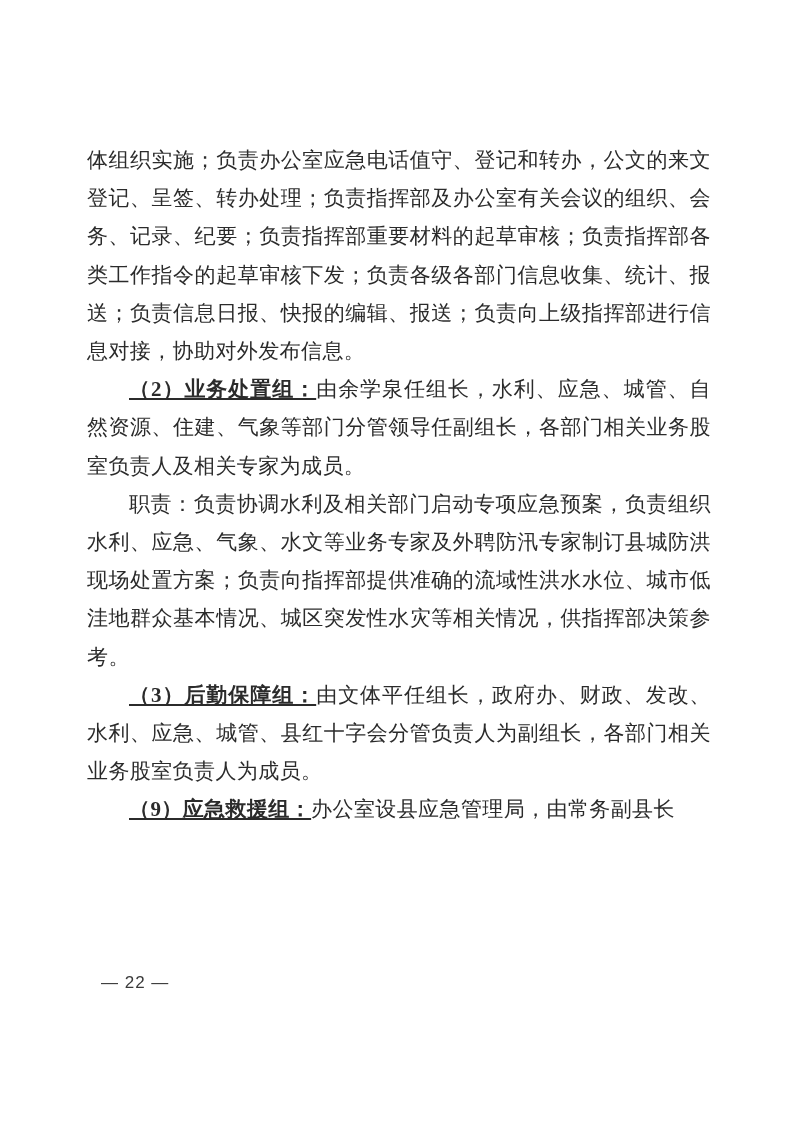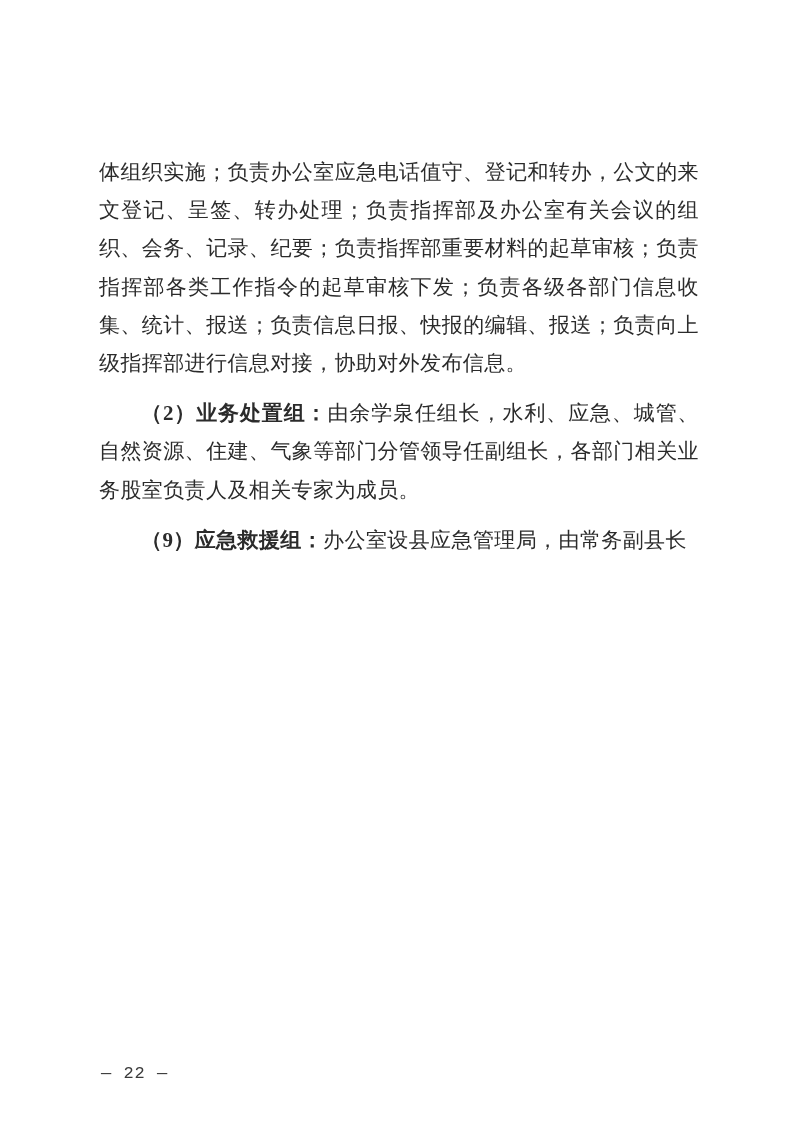--- a/index.html
+++ b/index.html
@@ -21,50 +21,53 @@
     top: 141px;
     width: 624px;
     font-size: 21px;
     line-height: 38.2px;
     color: #2b2b2b;
     text-align: justify;
     text-justify: inter-character;
     letter-spacing: 0.4px;
   }
   .para {
-    margin: 12px;
+    margin: 0;
     text-indent: 2em;
   }
   .para.no-indent {
     text-indent: 0;
   }
   .lead {
     font-weight: bold;
+    text-decoration: underline;
   }
   .page-number {
     position: absolute;
     left: 101px;
-    top: 1064px;
+    top: 973px;
     font-size: 17px;
     letter-spacing: 1px;
     color: #3a3a3a;
-    font-family: Liberation Mono, monospace;
+    font-family: Liberation Sans, sans-serif;
   }
 </style>
 </head>
 <body>
 
 <div class="page">
   <div class="text-block">
 
     <p class="para no-indent"><span>体组织实施；负责办公室应急电话值守、登记和转办，公文的来文登记、呈签、转办处理；负责指挥部及办公室有关会议的组织、会务、记录、纪要；负责指挥部重要材料的起草审核；负责指挥部各类工作指令的起草审核下发；负责各级各部门信息收集、统计、报送；负责信息日报、快报的编辑、报送；负责向上级指挥部进行信息对接，协助对外发布信息。</span></p>
 
     <p class="para"><span class="lead">（2）业务处置组：</span><span>由余学泉任组长，水利、应急、城管、自然资源、住建、气象等部门分管领导任副组长，各部门相关业务股室负责人及相关专家为成员。</span></p>
 
+    <p class="para"><span>职责：负责协调水利及相关部门启动专项应急预案，负责组织水利、应急、气象、水文等业务专家及外聘防汛专家制订县城防洪现场处置方案；负责向指挥部提供准确的流域性洪水水位、城市低洼地群众基本情况、城区突发性水灾等相关情况，供指挥部决策参考。</span></p>
 
+    <p class="para"><span class="lead">（3）后勤保障组：</span><span>由文体平任组长，政府办、财政、发改、水利、应急、城管、县红十字会分管负责人为副组长，各部门相关业务股室负责人为成员。</span></p>
 
 
     <p class="para"><span class="lead">（9）应急救援组：</span><span>办公室设县应急管理局，由常务副县长</span></p>
 
   </div>
 
   <div class="page-number">— 22 —</div>
 </div>
 
 </body></html>

